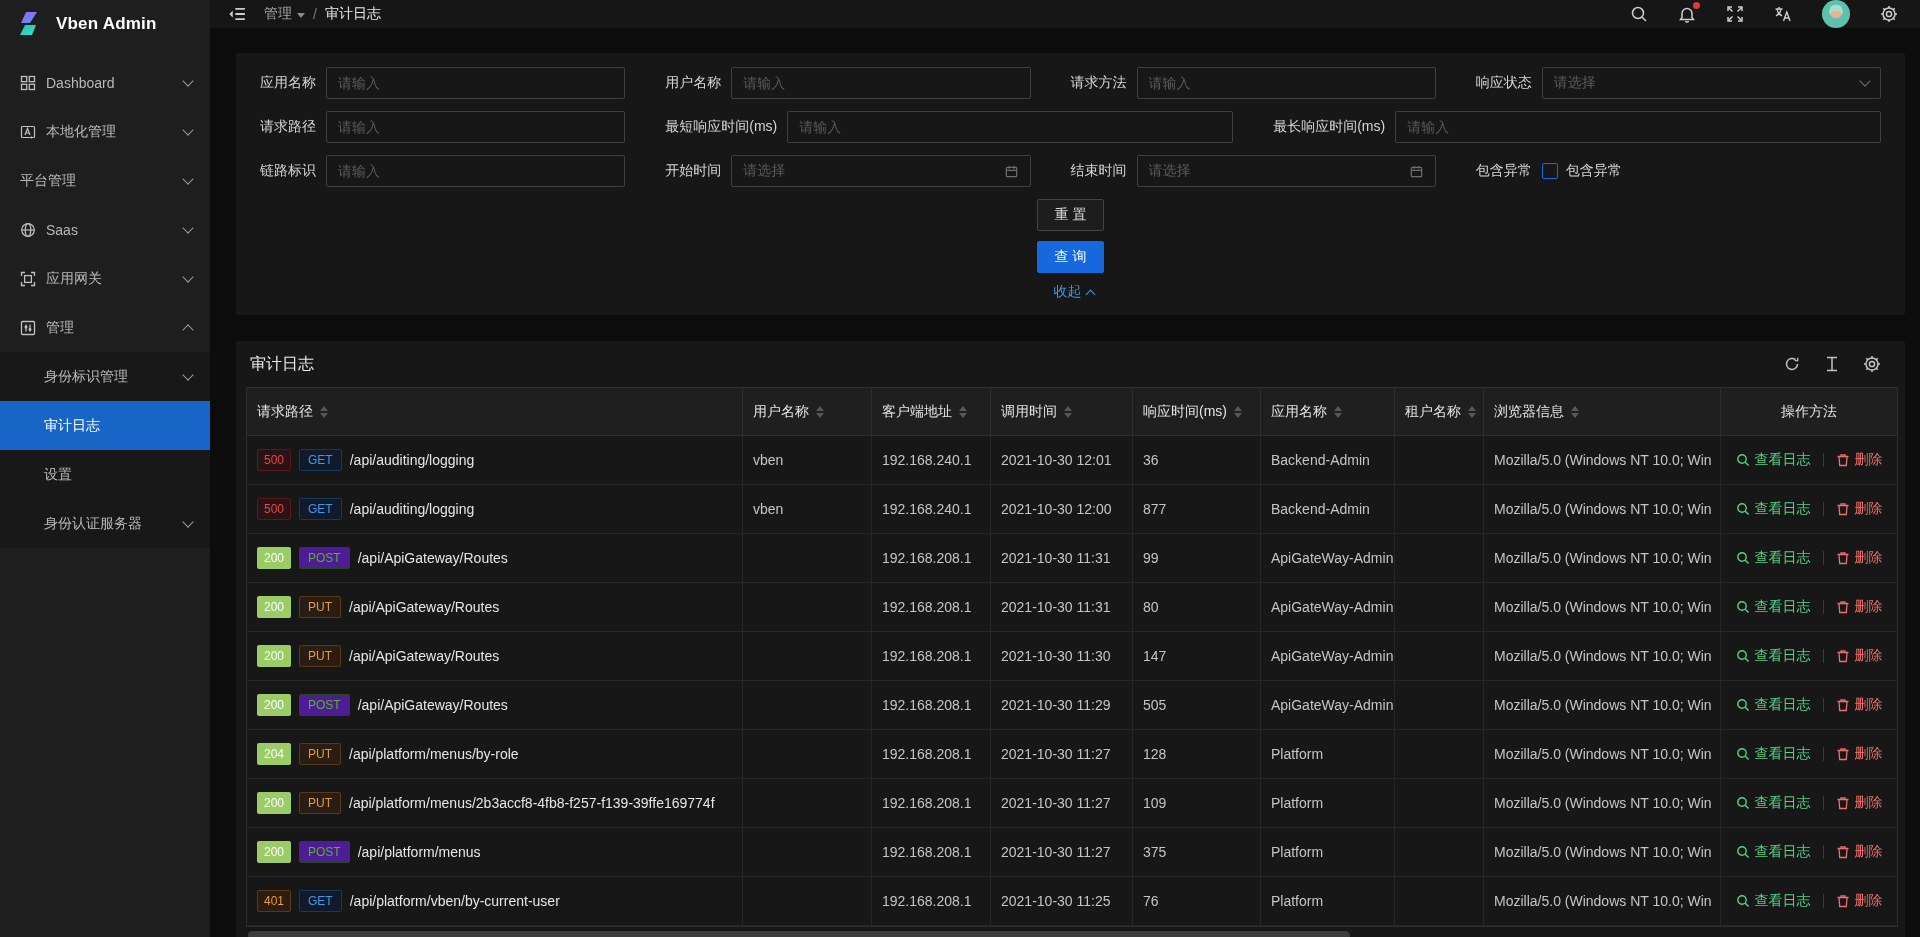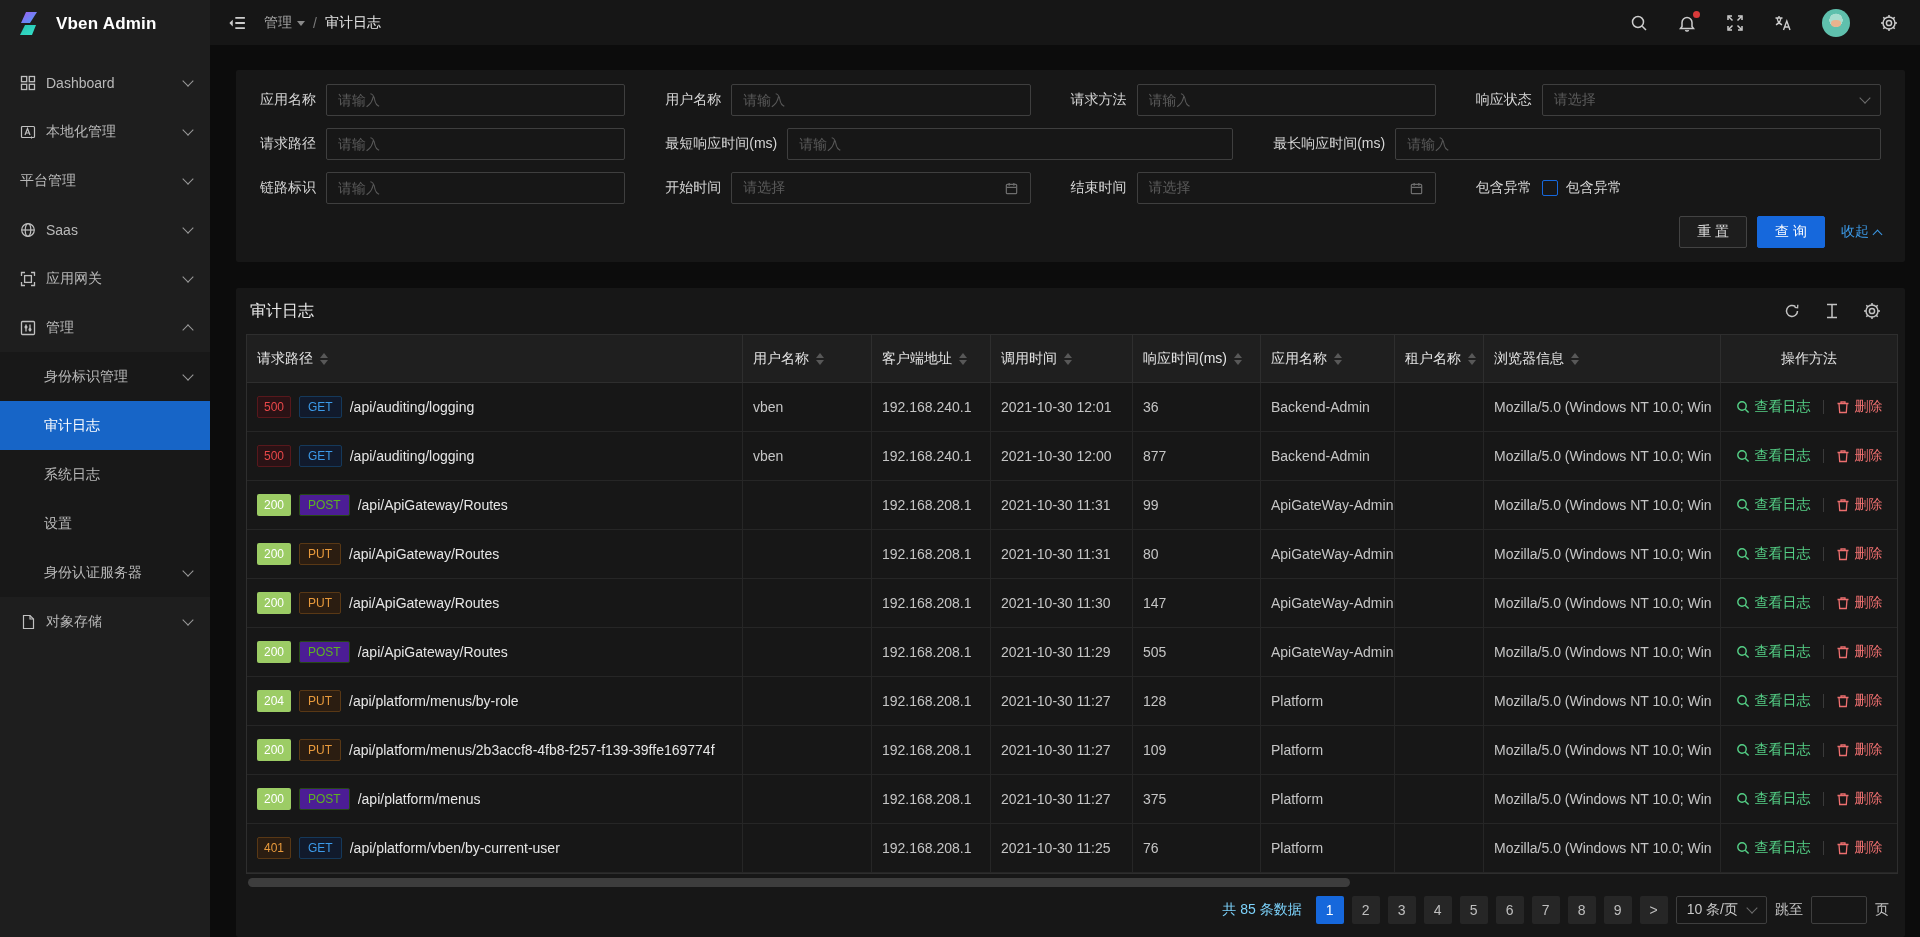--- a/index.html
+++ b/index.html
@@ -52,21 +52,21 @@
     display:flex; align-items:center; padding:0 11px; min-width:0; position:relative; color:#d9d9d9; }
   input.ctrl { outline:none; font-size:14px; font-family:inherit; }
   input.ctrl::placeholder { color:#5a5a5a; }
   .ctrl .ph { color:#5a5a5a; flex:1; white-space:nowrap; overflow:hidden; }
   .ctrl .suffix { margin-left:8px; color:#6d6d6d; display:inline-flex; flex-shrink:0; }
   .ctrl .suffix svg { width:15px; height:15px; }
   .sel-chev { width:8px; height:8px; border-right:1.4px solid #6d6d6d; border-bottom:1.4px solid #6d6d6d; transform:rotate(45deg); margin-top:-4px; }
   .span6 { grid-column:span 6; } .span9 { grid-column:span 9; }
   .checkbox { width:16px; height:16px; border:1.5px solid #1668dc; border-radius:2px; background:transparent; margin-right:8px; cursor:pointer; flex-shrink:0; }
   .cb-label { color:#d6d6d6; }
-  .btn-row { display:flex; justify-content:flex-end; align-items:center; gap:10px; margin-top:12px; }
+  .btn-row { display:flex; justify-content:flex-end; align-items:center; gap:10px; margin-top:12px;flex-direction:column; }
   .btn { height:32px; padding:0 17px; border-radius:2px; font-size:14px; display:inline-flex; align-items:center; cursor:pointer; font-family:inherit; }
   .btn-reset { background:#1d1d1d; border:1px solid #434343; color:#dcdcdc; }
   .btn-query { background:#1668dc; border:1px solid #1668dc; color:#ffffff; }
   .link-collapse { color:#3c9ae8; display:inline-flex; align-items:center; gap:5px; margin-left:6px; cursor:pointer; }
   .lc-chev { width:7px; height:7px; border-right:1.5px solid #3c9ae8; border-bottom:1.5px solid #3c9ae8; transform:rotate(-135deg); margin-top:4px; }
 
   
   .table-card { padding:0 10px 8px 10px; }
   .tc-head { height:46px; display:flex; align-items:center; justify-content:space-between; padding:0 4px; }
   .tc-title { color:#eaeaea; font-size:16px; }
@@ -203,37 +203,24 @@
           <span class="chev up"></span>
         </div>
         <div class="menu-item level2">
           <span class="mi-label">身份标识管理</span>
           <span class="chev down"></span>
         </div>
         <div class="menu-item level2 active">
           <span class="mi-label">审计日志</span>
         </div>
         <div class="menu-item level2">
-          <span class="mi-label">系统日志</span>
-        </div>
-        <div class="menu-item level2">
           <span class="mi-label">设置</span>
         </div>
         <div class="menu-item level2">
           <span class="mi-label">身份认证服务器</span>
-          <span class="chev down"></span>
-        </div>
-        <div class="menu-item">
-          <span class="mi-icon">
-            <svg viewBox="0 0 16 16" fill="none" stroke="currentColor" stroke-width="1.2">
-              <path d="M3.5 1.5 h6.5 l3.5 3.5 v9.5 h-10 Z"></path>
-              <path d="M10 1.5 v3.5 h3.5"></path>
-            </svg>
-          </span>
-          <span class="mi-label">对象存储</span>
           <span class="chev down"></span>
         </div>
       </nav>
   </aside>
 
   <div class="main">
 
     <header class="topbar">
       <div class="topbar-left">
         <span class="tb-icon">

